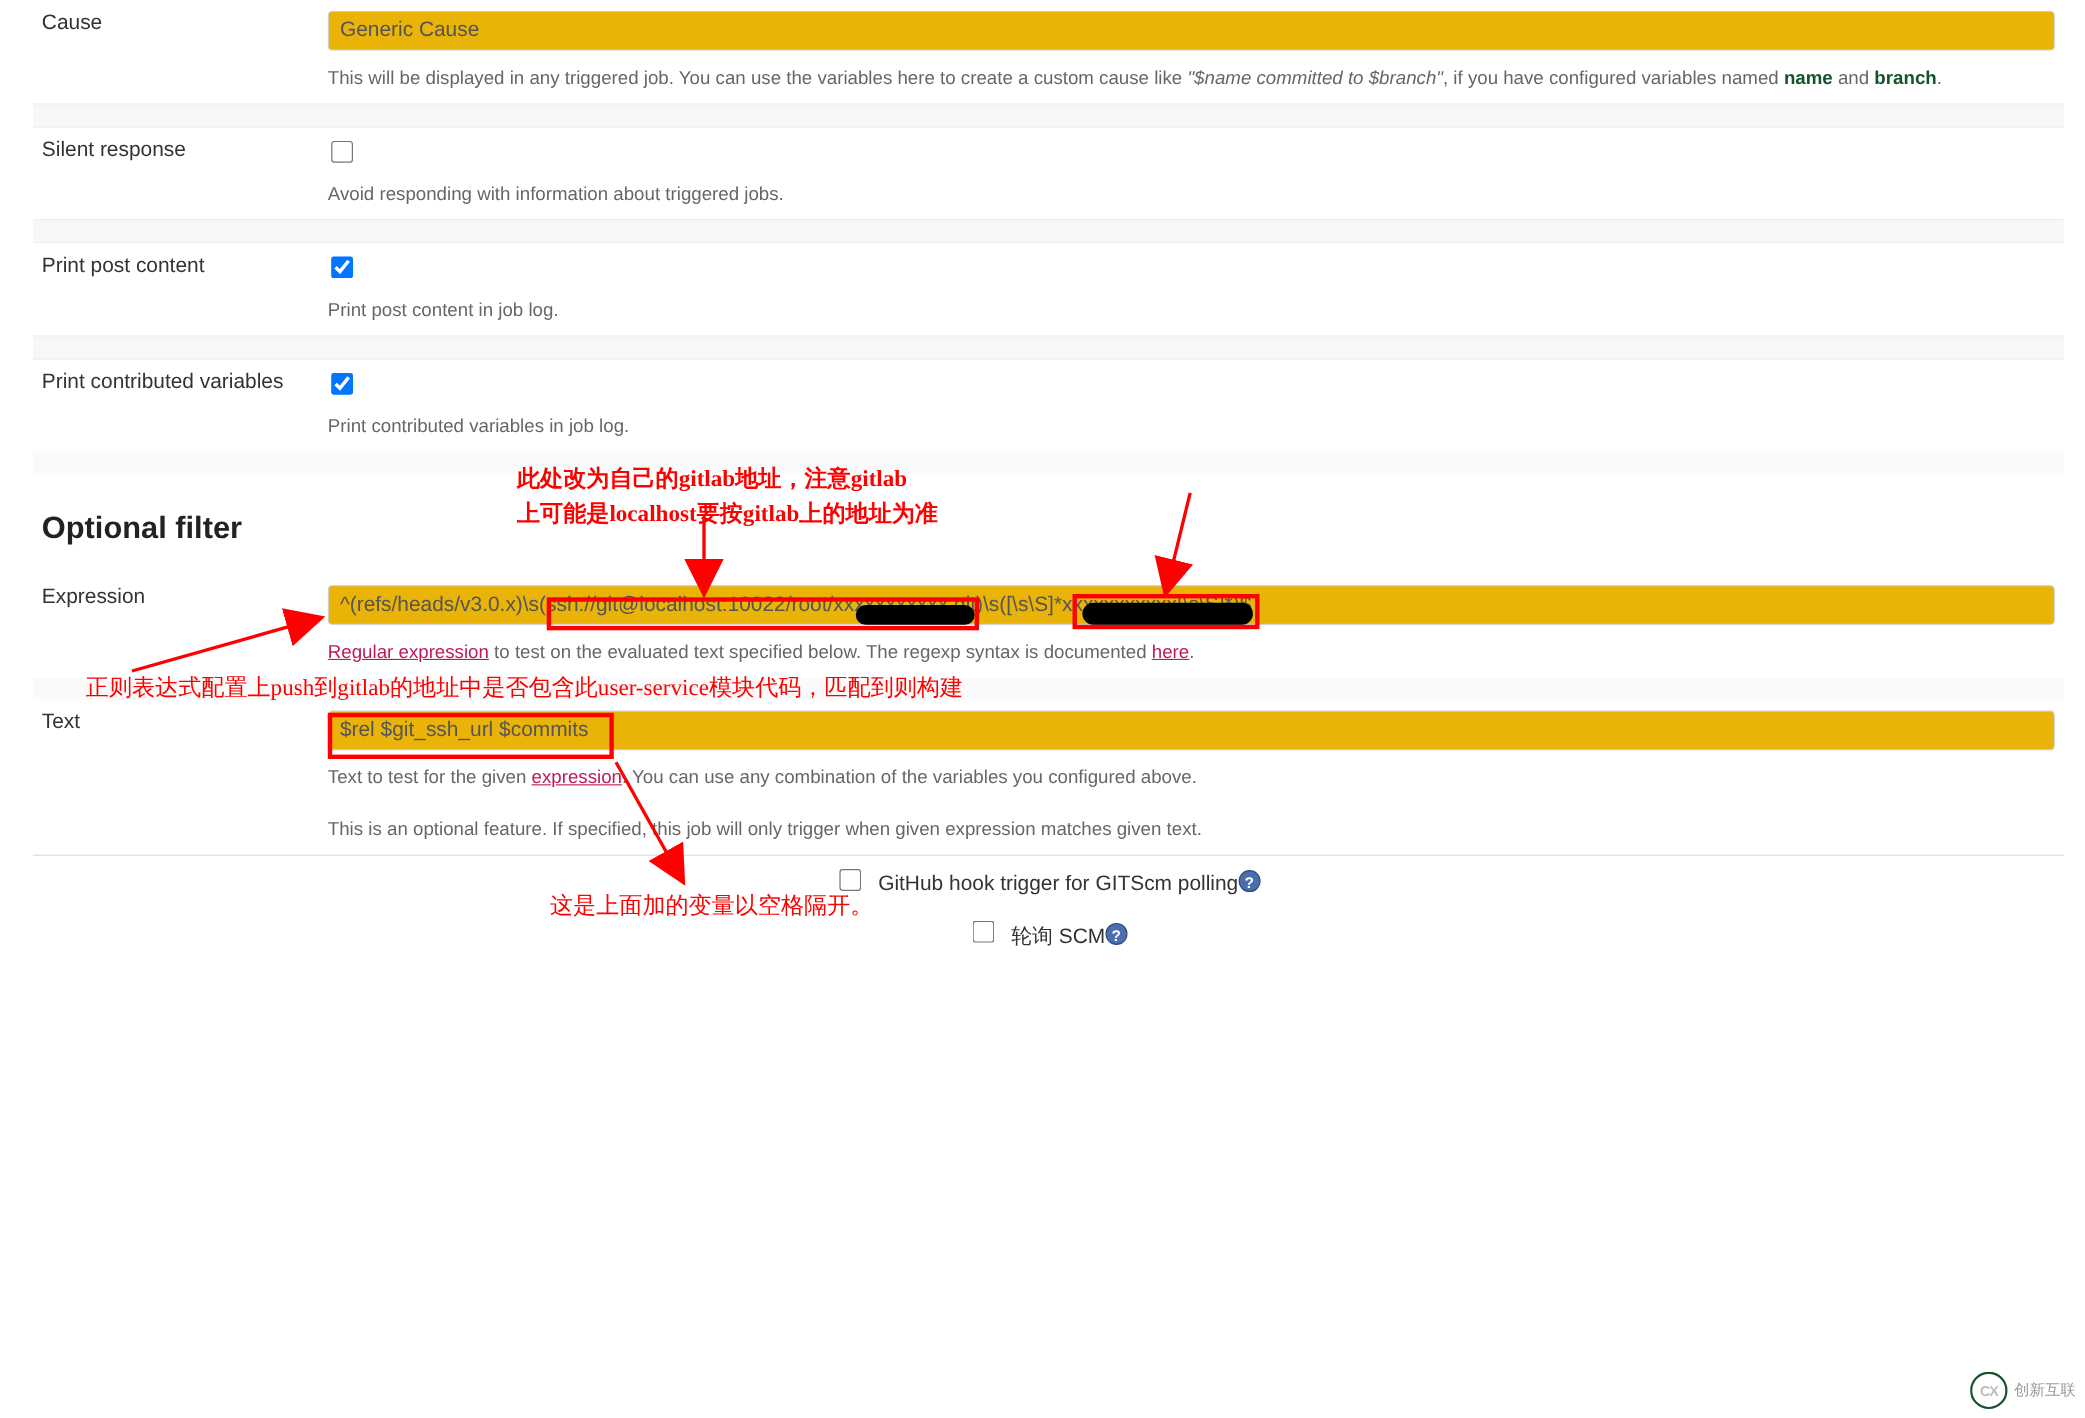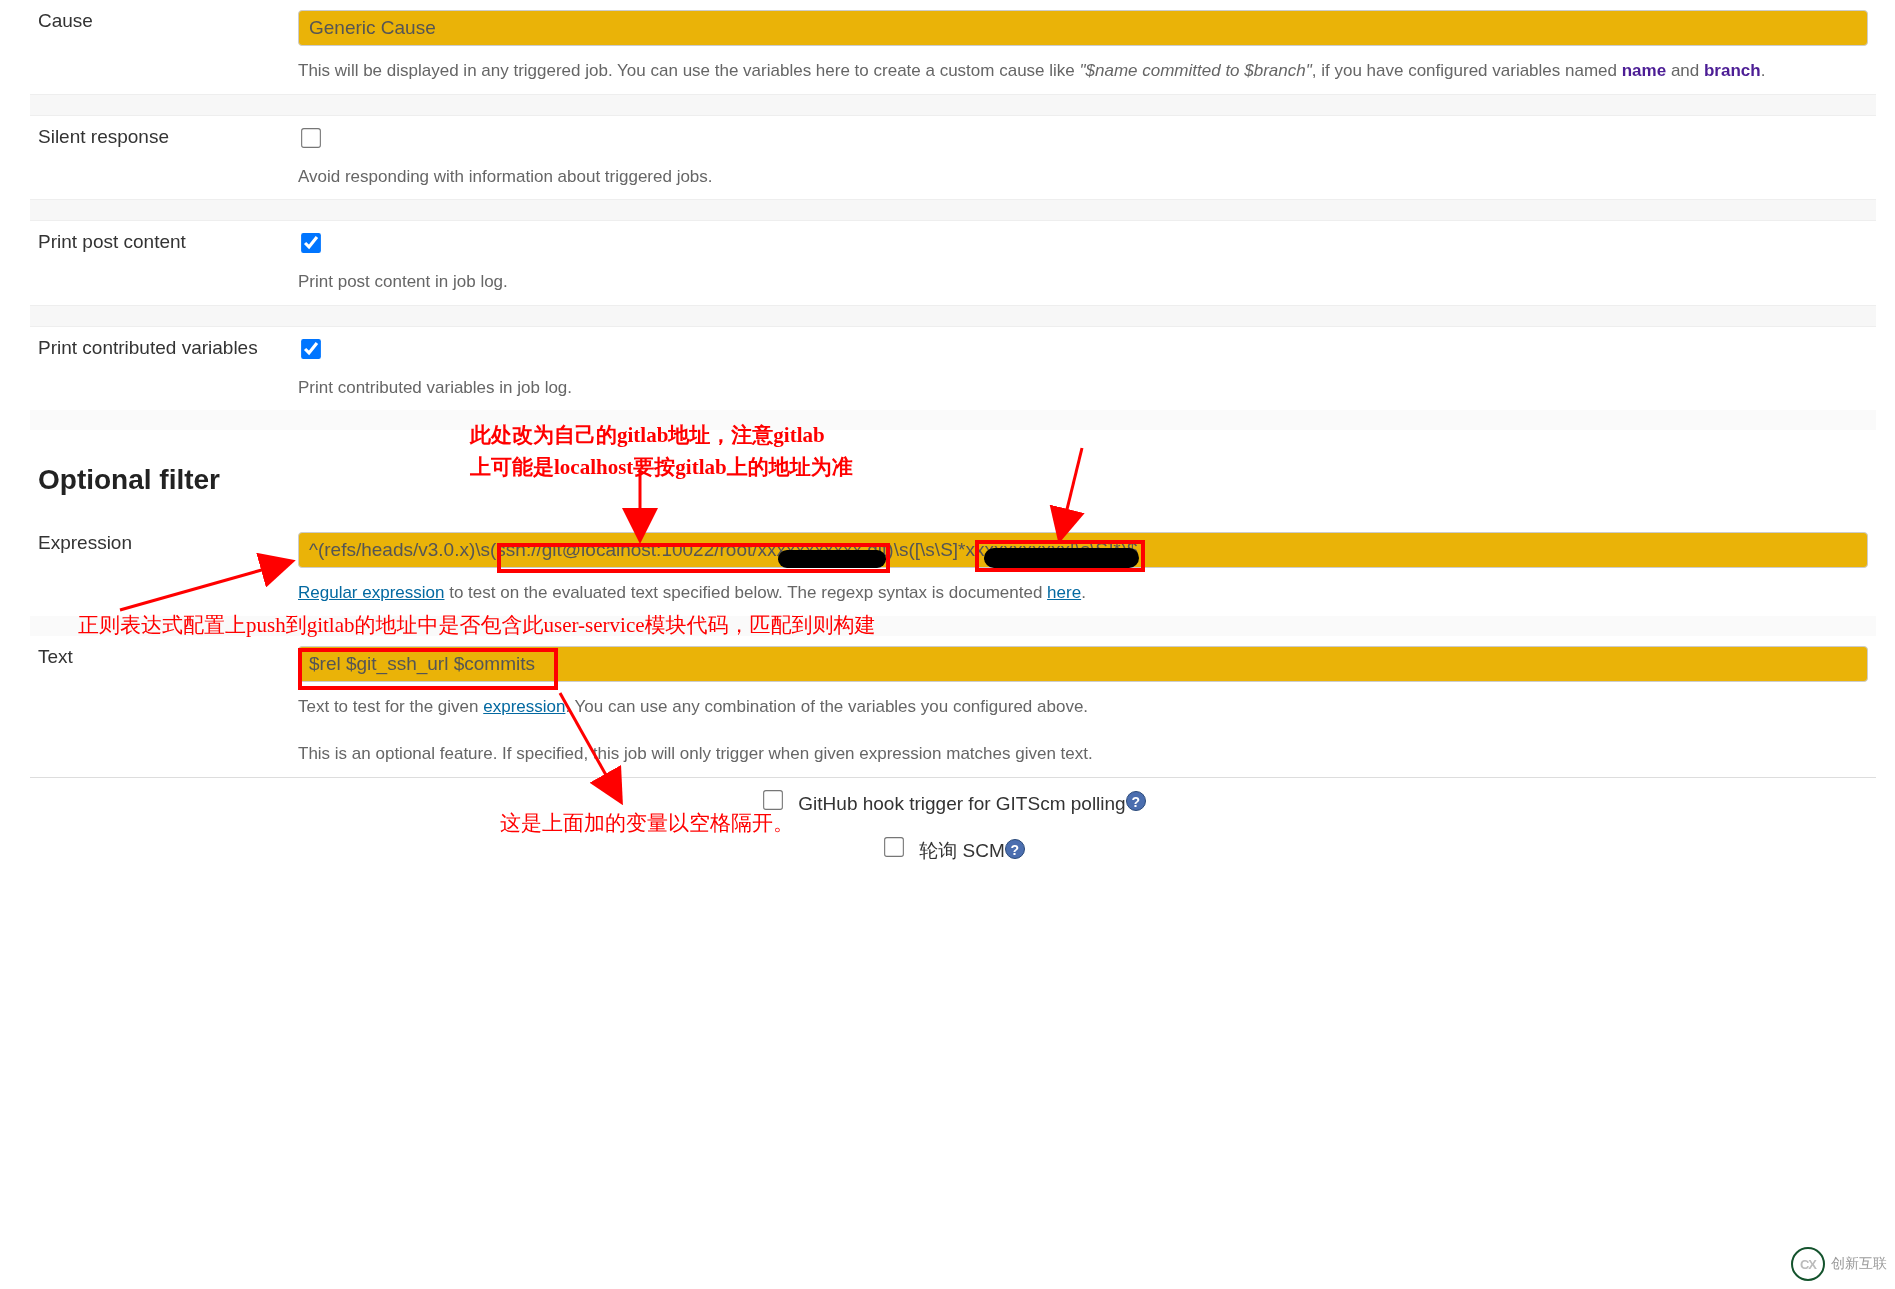--- a/index.html
+++ b/index.html
@@ -42,22 +42,22 @@
     color: #555;
     background: #eab308;
   }
   .desc {
     color: #666;
     font-size: 17px;
     margin-top: 12px;
     line-height: 1.5;
   }
   .desc .italic { font-style: italic; }
-  .desc b { font-weight: bold; color: #4c1d95; }
-  .desc a { color: #0369a1; text-decoration: underline; }
+  .desc b { font-weight: bold; color: #14532d; }
+  .desc a { color: #be185d; text-decoration: underline; }
   tr.spacer td { height: 14px; background: #f7f7f7; border-top:1px solid #eee; border-bottom:1px solid #eee; padding:0; }
   tr.spacer-thin td { height: 4px; background: #fafafa; padding:0; }
   h3.section {
     font-size: 28px;
     font-weight: bold;
     margin: 24px 0 16px 0;
     color: #222;
   }
   input[type="checkbox"].big {
     width: 18px; height: 18px;

